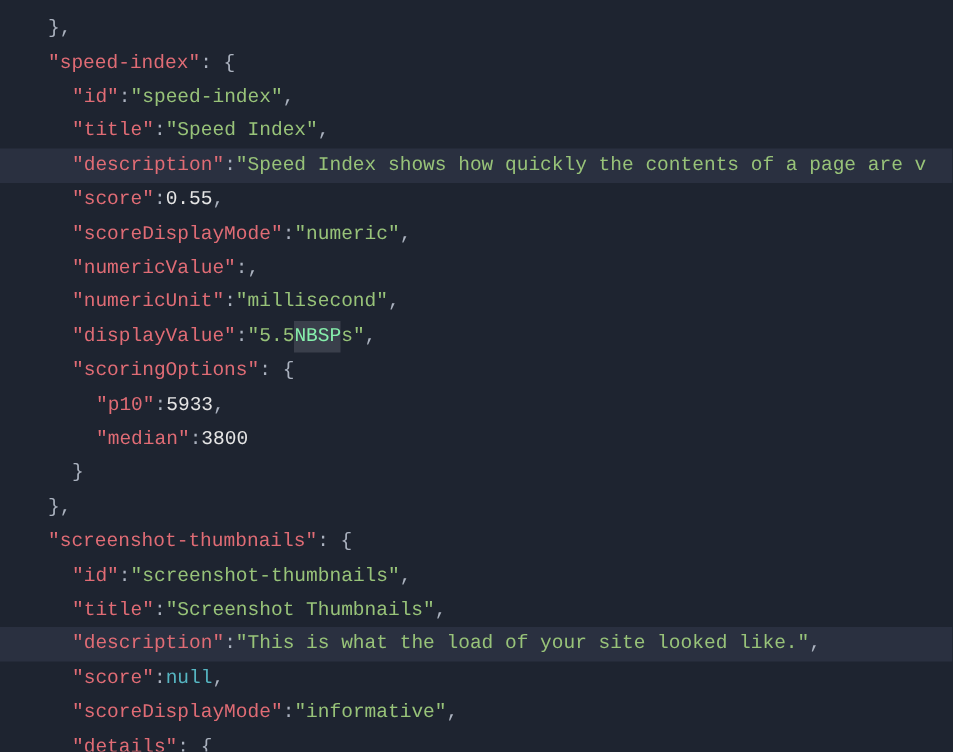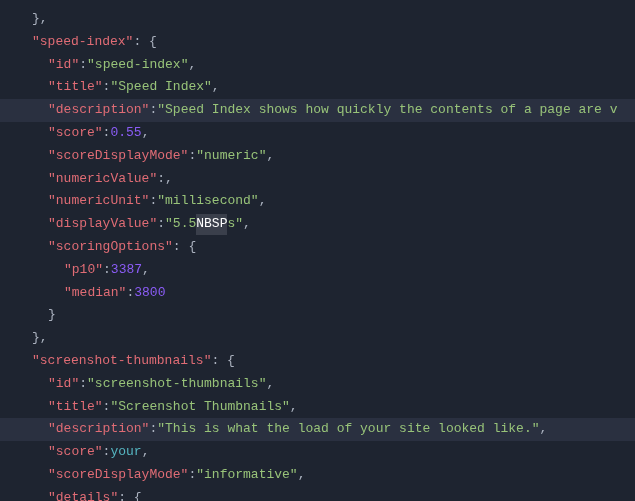--- a/index.html
+++ b/index.html
@@ -44,34 +44,34 @@
 
     .colon {
       color: #abb2bf;
     }
 
     .string-val {
       color: #98c379;
     }
 
     .number-val {
-      color: #8b5cf6;
+      color: #e5e5e5;
     }
 
     .null-val {
       color: #56b6c2;
     }
 
     .punctuation {
       color: #abb2bf;
     }
 
     .nbsps {
       background-color: #3a3f4b;
-      color: #ffffff;
+      color: #86efac;
       font-family: Liberation Mono, monospace;
     }
   </style>
 </head>
 <body>
 
 <div class="code-container">
 <div class="line" style="padding-left: 32px;">
       <span class="punctuation">},</span>
     </div>
@@ -127,21 +127,21 @@
       <span class="string-val">s"</span>
       <span class="punctuation">,</span>
     </div>
     <div class="line" style="padding-left: 48px;">
       <span class="key">"scoringOptions"</span>
       <span class="colon">: {</span>
     </div>
     <div class="line" style="padding-left: 64px;">
       <span class="key">"p10"</span>
       <span class="colon">: </span>
-      <span class="number-val">3387</span>
+      <span class="number-val">5933</span>
       <span class="punctuation">,</span>
     </div>
     <div class="line" style="padding-left: 64px;">
       <span class="key">"median"</span>
       <span class="colon">: </span>
       <span class="number-val">3800</span>
     </div>
     <div class="line" style="padding-left: 48px;">
       <span class="punctuation">}</span>
     </div>
@@ -166,21 +166,21 @@
     </div>
     <div class="line highlighted" style="padding-left: 48px;">
       <span class="key">"description"</span>
       <span class="colon">: </span>
       <span class="string-val">"This is what the load of your site looked like."</span>
       <span class="punctuation">,</span>
     </div>
     <div class="line" style="padding-left: 48px;">
       <span class="key">"score"</span>
       <span class="colon">: </span>
-      <span class="null-val">your</span>
+      <span class="null-val">null</span>
       <span class="punctuation">,</span>
     </div>
     <div class="line" style="padding-left: 48px;">
       <span class="key">"scoreDisplayMode"</span>
       <span class="colon">: </span>
       <span class="string-val">"informative"</span>
       <span class="punctuation">,</span>
     </div>
     <div class="line" style="padding-left: 48px;">
       <span class="key">"details"</span>

